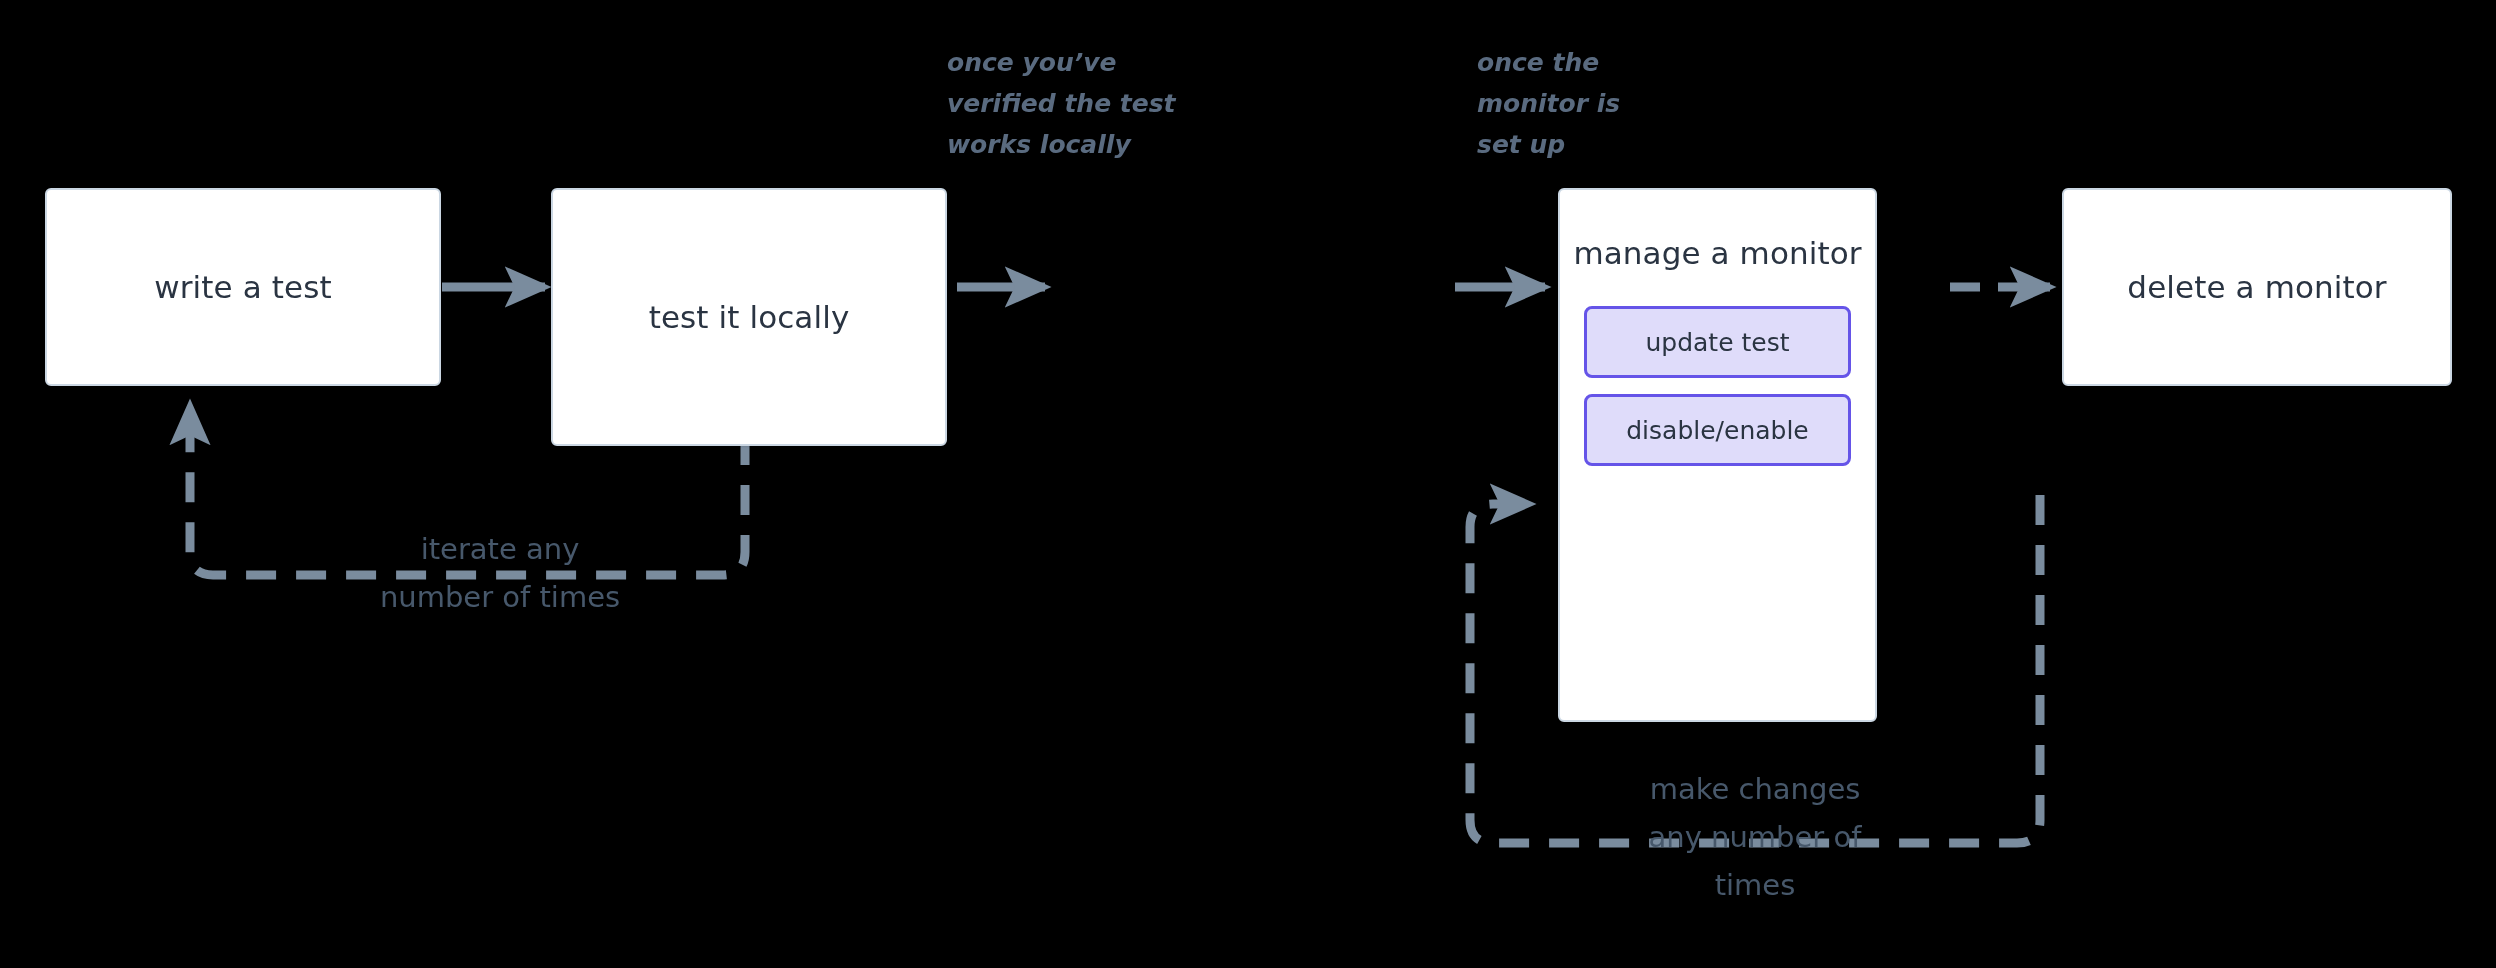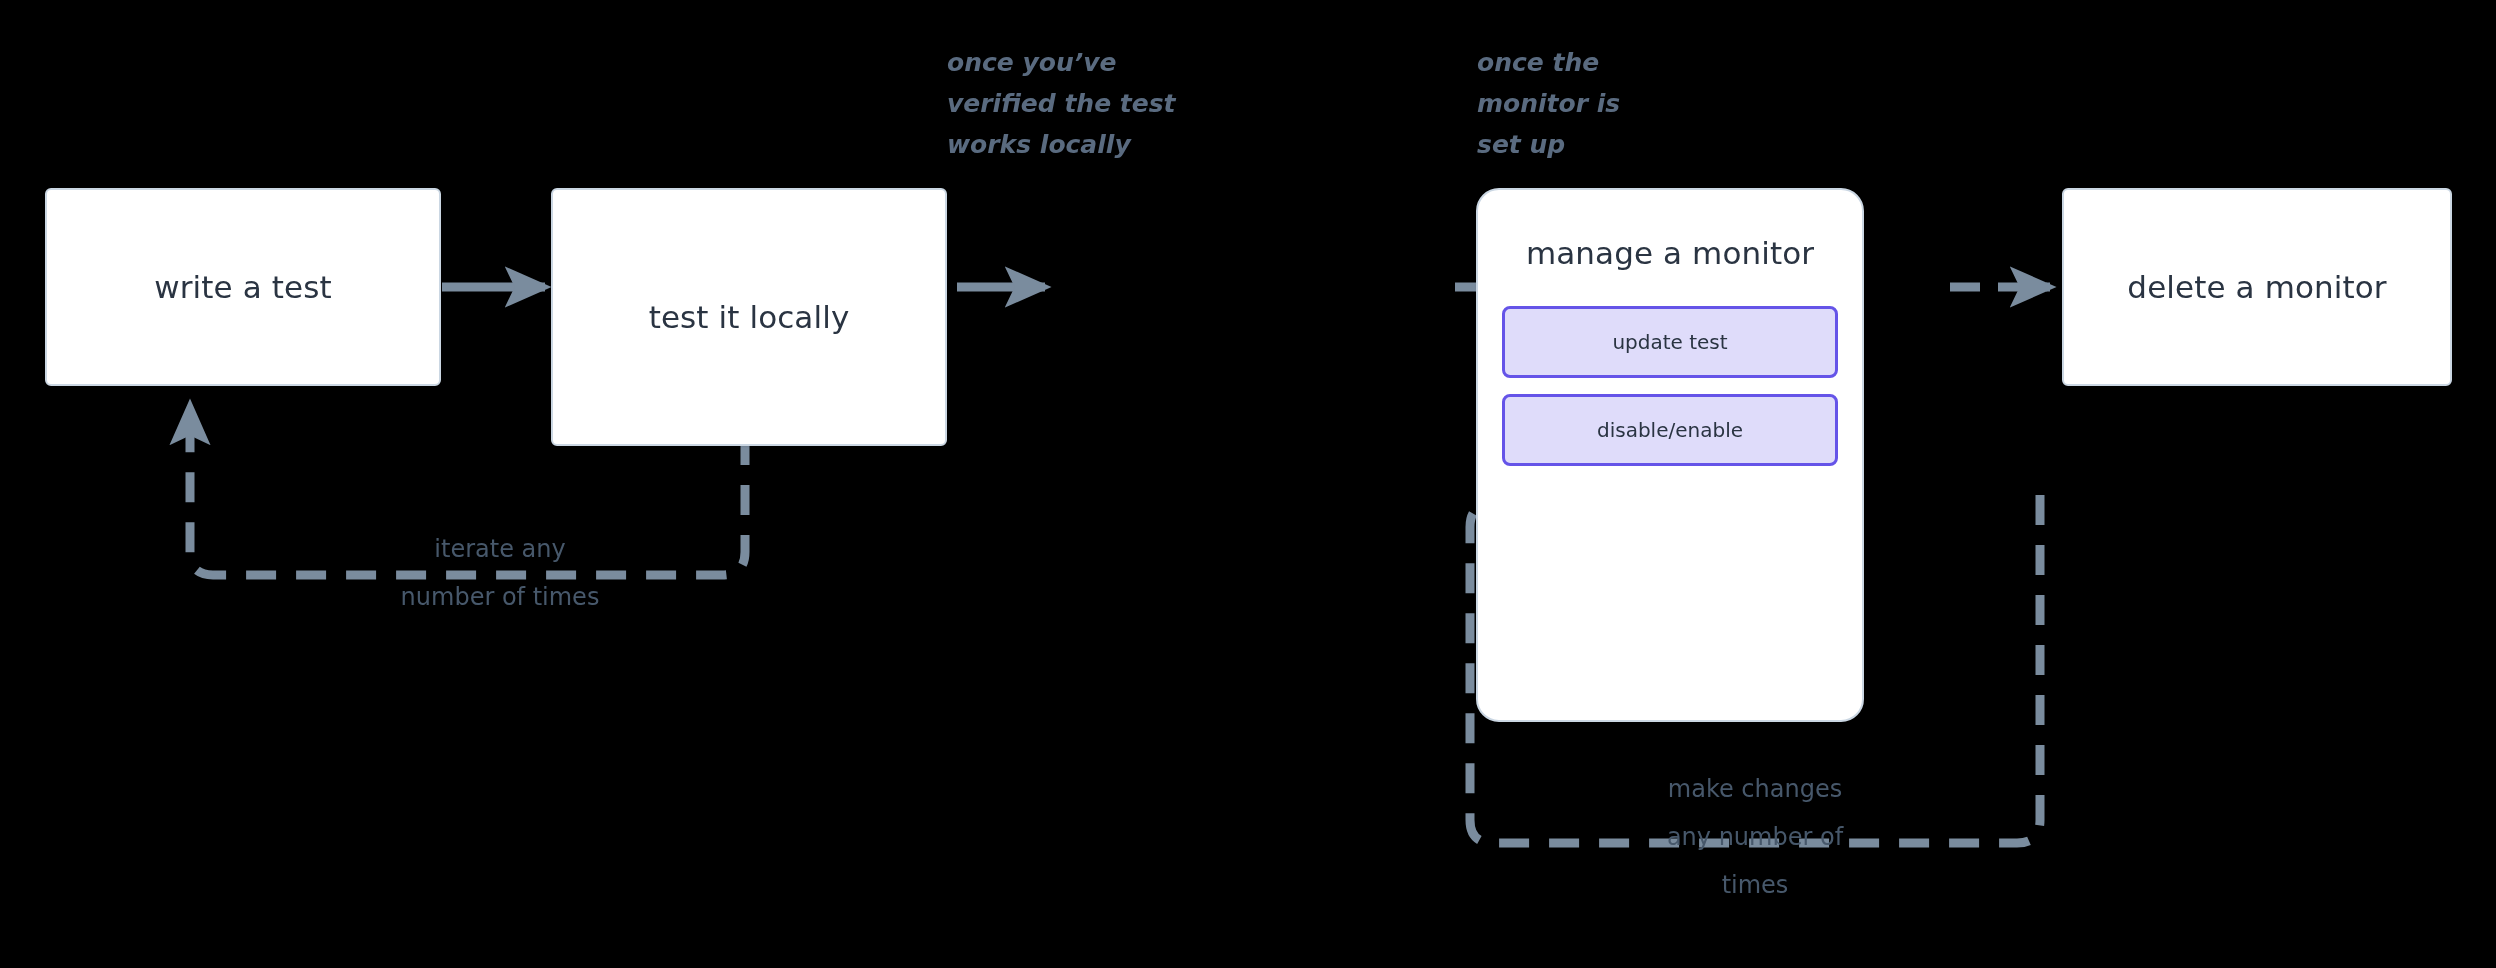--- a/index.html
+++ b/index.html
@@ -74,40 +74,40 @@
     background: #DFDCFA;
     border: 3px solid #6554E8;
     border-radius: 8px;
     box-sizing: border-box;
     display: flex;
     align-items: center;
     justify-content: center;
   }
   .sub-node-label {
     color: #2A3442;
-    font-size: 20px;
+    font-size: 25px;
     white-space: nowrap;
     text-align: right;
   }
 
   
   .annotation {
     position: absolute;
     color: #5A6B80;
     font-size: 25px;
     font-style: italic;
     font-weight: 600;
     line-height: 41px;
     white-space: pre-line;
     margin-left: 37px;
   }
   .loop-label {
     position: absolute;
     color: #47586B;
-    font-size: 24px;
+    font-size: 29px;
     font-weight: 500;
     line-height: 48px;
     text-align: center;
     white-space: pre-line;
   }
 </style>
 </head>
 <body>
 
 <div id="canvas">
@@ -161,21 +161,21 @@
 
   <div class="node simple-node" id="node-write" style="left:45px; top:188px; width:396px; height:198px;">
     <div class="node-label">write a test</div>
   </div>
 
   <div class="node simple-node" id="node-test" style="left:551px; top:188px; width:396px; height:258px;">
     <div class="node-label">test it locally</div>
   </div>
 
 
-  <div class="node" id="node-manage" style="left:1476px; top:188px; width:388px; height:534px;border-radius:23px;">
+  <div class="node" id="node-manage" style="left:1558px; top:188px; width:319px; height:534px;">
     <div class="node-label">manage a monitor</div>
 
     <div class="sub-list">
       <div class="sub-node">
         <span class="sub-node-label">update test</span>
       </div>
       <div class="sub-node">
         <span class="sub-node-label">disable/enable</span>
       </div>
     </div>

